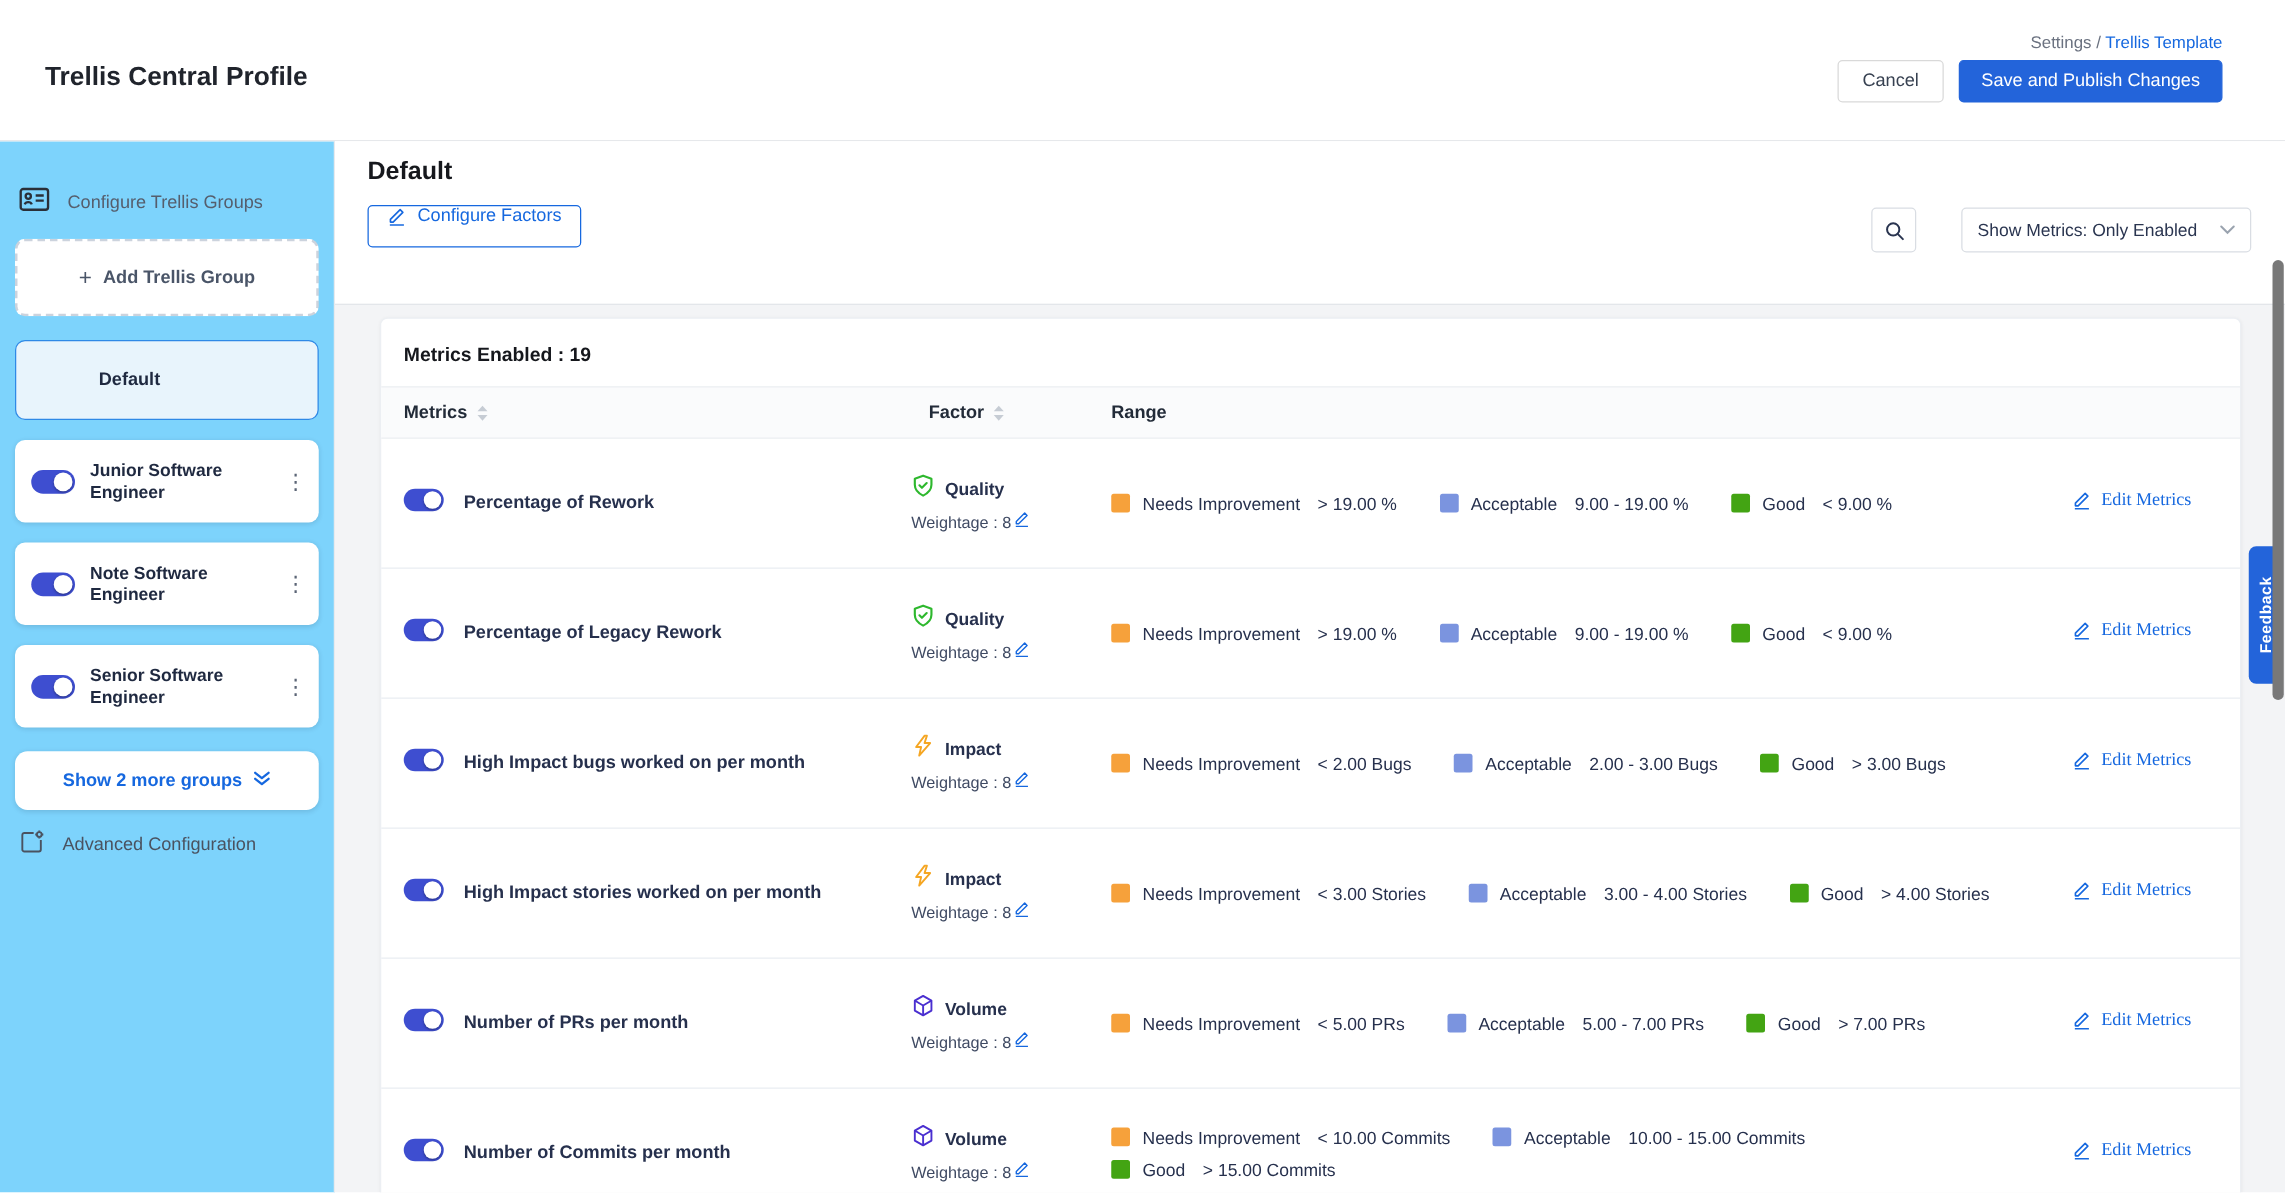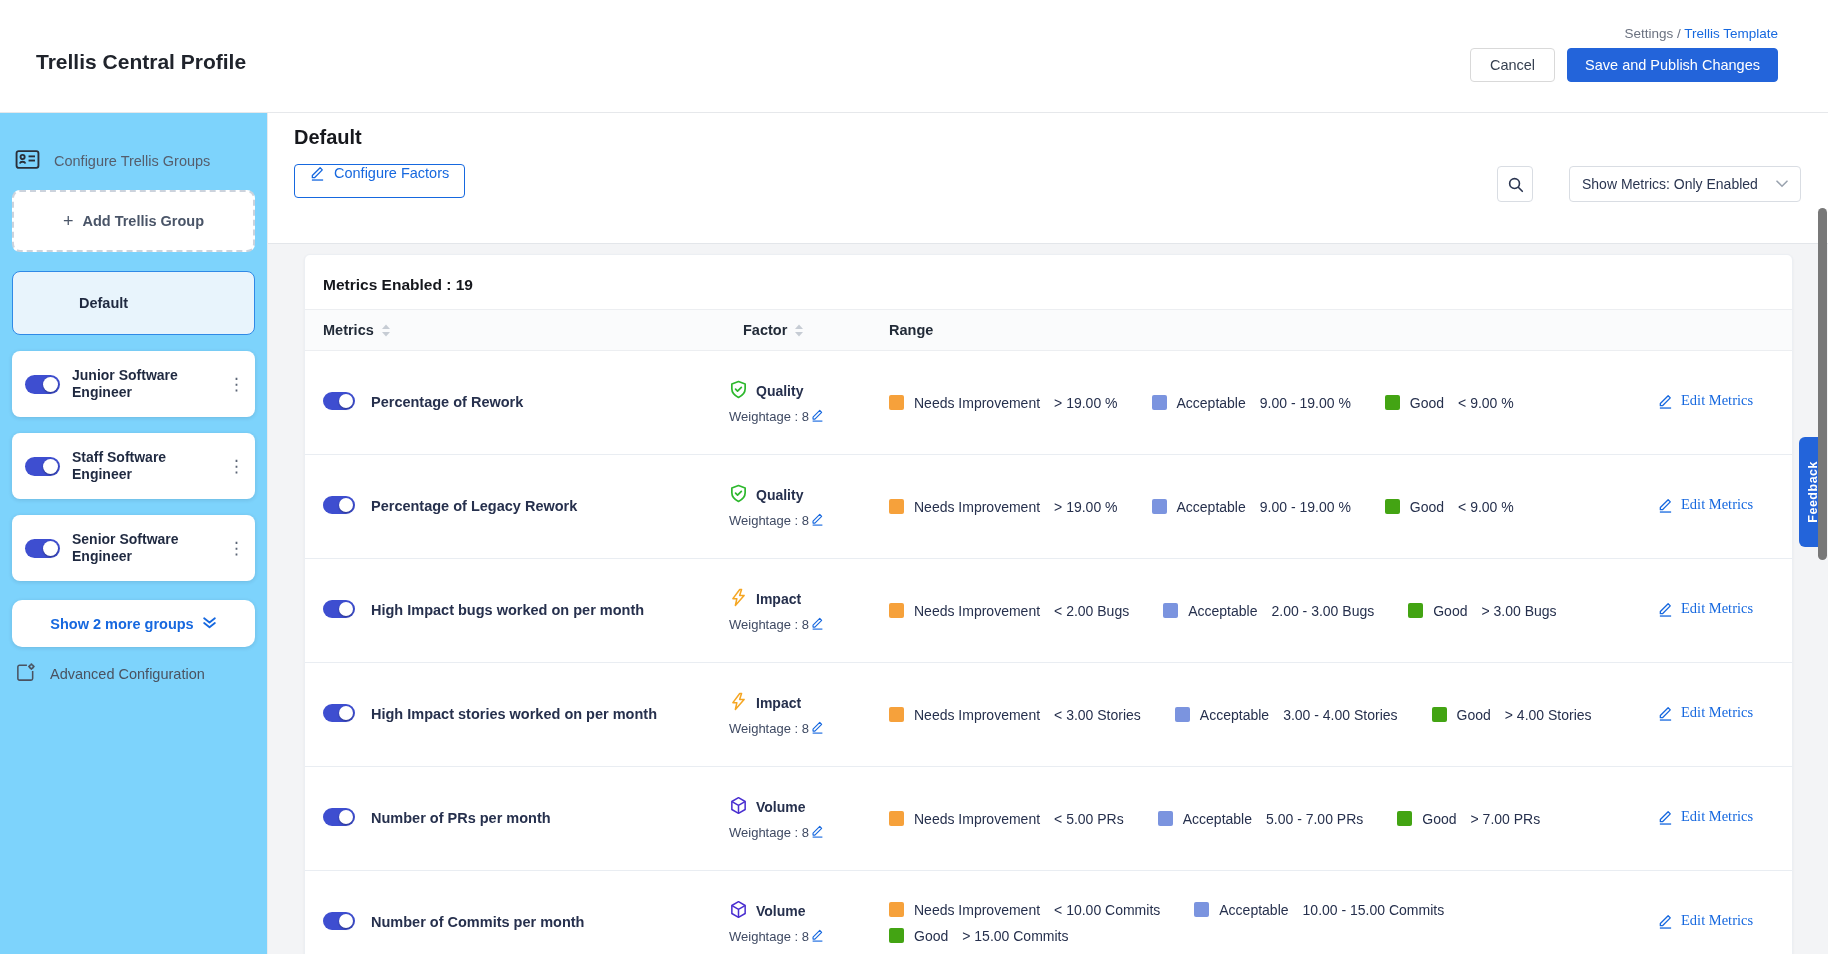--- a/index.html
+++ b/index.html
@@ -154,21 +154,21 @@
 
     <div>
   <div class="group-card">
     <span class="toggle"></span>
     <span class="group-name">Junior Software Engineer</span>
     <span class="kebab">⋮</span>
   </div>
 
   <div class="group-card">
     <span class="toggle"></span>
-    <span class="group-name">Staff Software Engineer</span>
+    <span class="group-name">Note Software Engineer</span>
     <span class="kebab">⋮</span>
   </div>
 
   <div class="group-card">
     <span class="toggle"></span>
     <span class="group-name">Senior Software Engineer</span>
     <span class="kebab">⋮</span>
   </div>
 </div>
 

